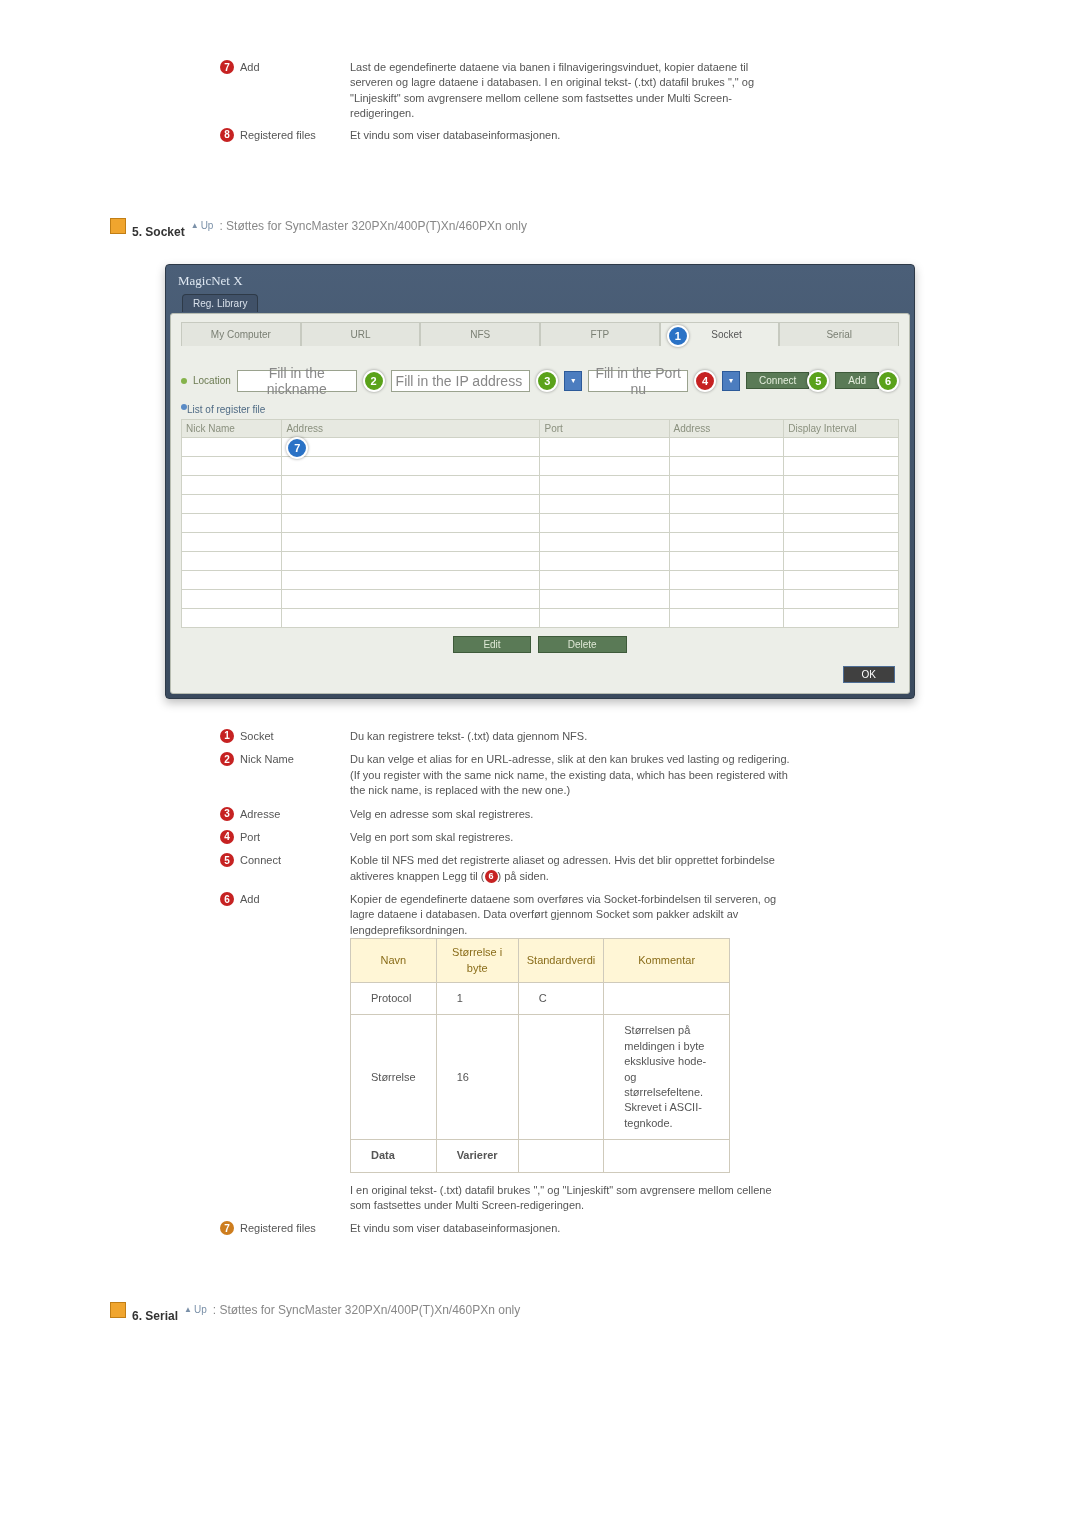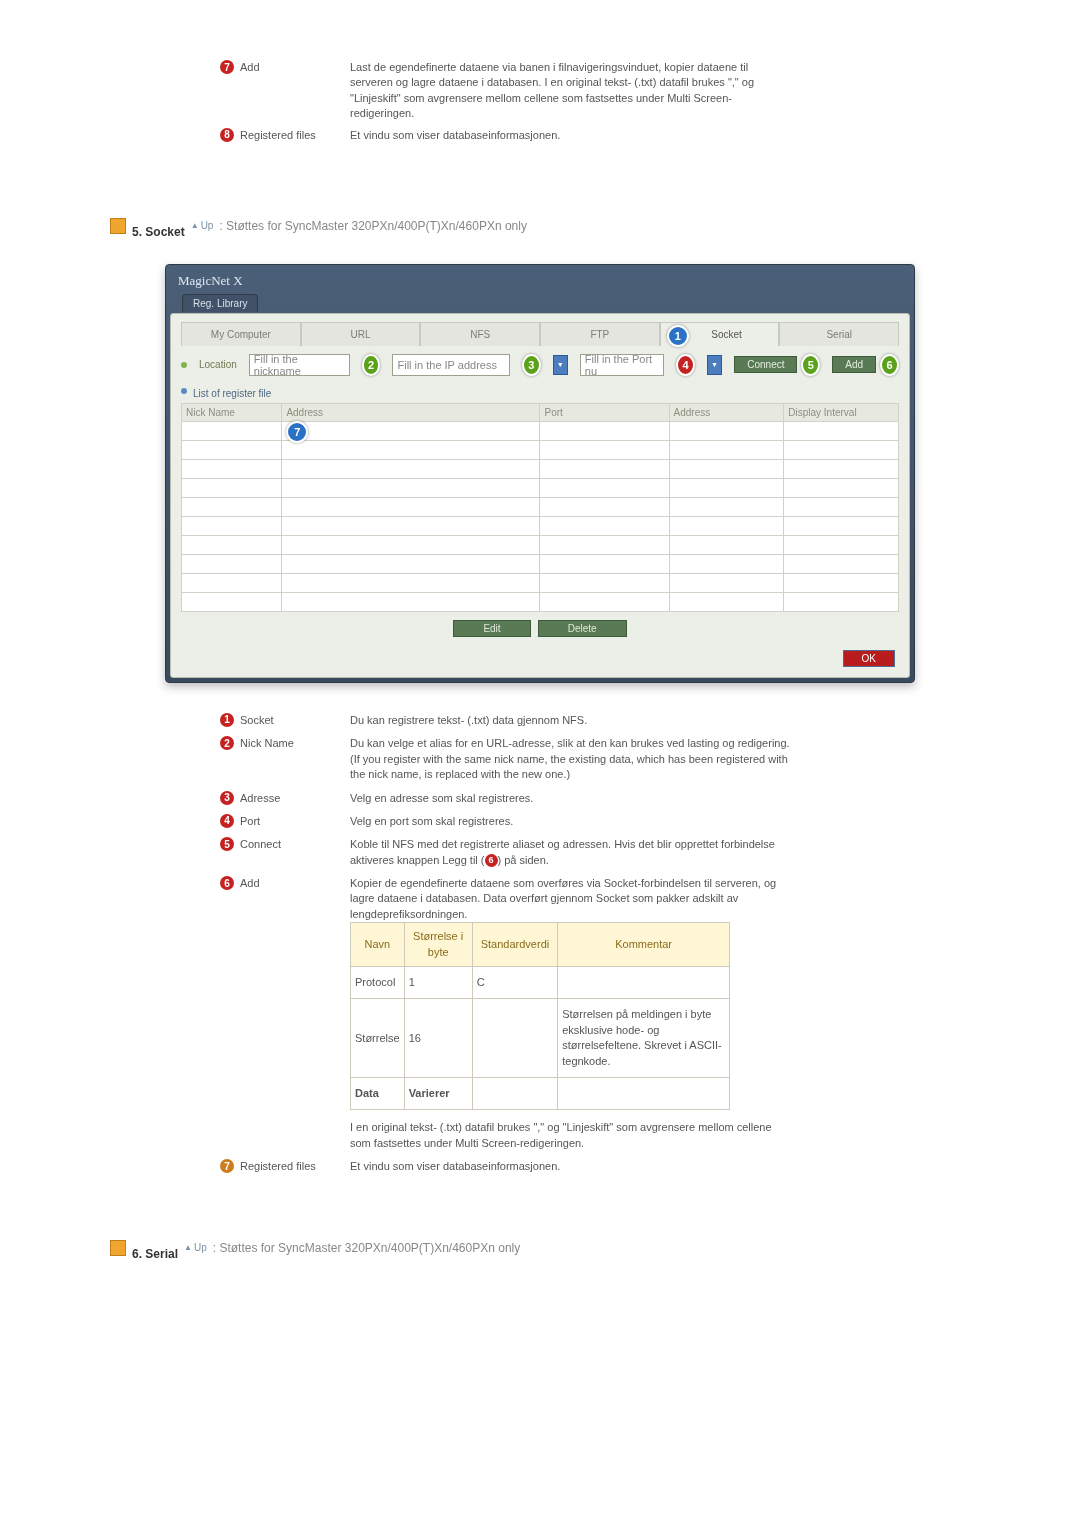--- a/index.html
+++ b/index.html
@@ -132,43 +132,44 @@
     border-bottom:none;
     position:relative;
   }
   .tabs .tab.active {
     background:#eceee8;
     color:#555;
   }
   .loc-row {
     display:flex;
     align-items:center;
-    gap:12px;
-    margin-top:8px;
+    gap:6px;
+    margin-top:24px;
     font-size:10px;
     color:#6c7b52;
+    text-align:center;
   }
   .loc-row .bullet { width:6px;height:6px;border-radius:50%;background:#85b34b;flex-shrink:0; }
   .tbox {
     border:1px solid #9aa28e;
     background:#fff;
     color:#888;
-    font-size:11px;
+    font-size:14px;
     padding:2px 4px;
     height:16px;
     display:flex;
     align-items:center;
   }
   .dd { width:16px;height:18px;background:#4c7dbf;color:#fff;display:flex;align-items:center;justify-content:center;font-size:8px;border:1px solid #2c5a99; }
   .btn-small {
     background:#5a7a56;color:#e5eedd;border:1px solid #3e5a3a;font-size:10px;padding:2px 12px;display:inline-block;
   }
   .list-head {
     margin-top:12px;
-    display:flex; gap:6px;
+    display:flex; 
     font-size:10px; color:#4e6a84;
   }
   .list-head .bullet2 { width:6px;height:6px;border-radius:50%;background:#5a8bc6; }
   table.reg {
     width:100%;
     border-collapse:collapse;
     margin-top:4px;
     font-size:10px;
     color:#8a907e;
   }
@@ -181,21 +182,21 @@
   }
   table.reg td {
     border:1px solid #cfd2c6;
     height:16px;
     background:#fff;
   }
   .btn-row { text-align:center;margin-top:8px; }
   .btn-ed { background:#5a7a56;color:#dfe9d6;border:1px solid #3e5a3a;font-size:10px;padding:2px 29px;margin:0 2px;display:inline-block; }
   .btn-ok {
     position:absolute; right:14px; bottom:10px;
-    background:#b91c1c;color:#fff;border:1px solid #4d6d95;font-size:10px;padding:2px 18px;
+    background:#404040;color:#fff;border:1px solid #4d6d95;font-size:10px;padding:2px 18px;
   }
   .callout {
     position:absolute;
     width:18px;height:18px;border-radius:50%;
     color:#fff;font-size:11px;font-weight:bold;
     display:flex;align-items:center;justify-content:center;
     border:2px solid #fff;
     box-shadow:0 0 3px rgba(0,0,0,.4);
   }
   .callout.green{background:#5aa21a;}
@@ -218,21 +219,21 @@
   table.pkt th {
     background:#fff6d6;
     color:#8a6d1a;
     border:1px solid #cfcabb;
     padding:6px 8px;
     font-weight:normal;
     text-align:center;
   }
   table.pkt td {
     border:1px solid #cfcabb;
-    padding:8px 4px;
+    padding:8px 20px;
     color:#555;
   }
   table.pkt .bold td { font-weight:bold; color:#555; }
 
   .inline-badge {
     display:inline-flex;width:13px;height:13px;border-radius:50%;
     color:#fff;font-size:9px;font-weight:bold;align-items:center;justify-content:center;vertical-align:middle;
   }
 </style>
 </head>

